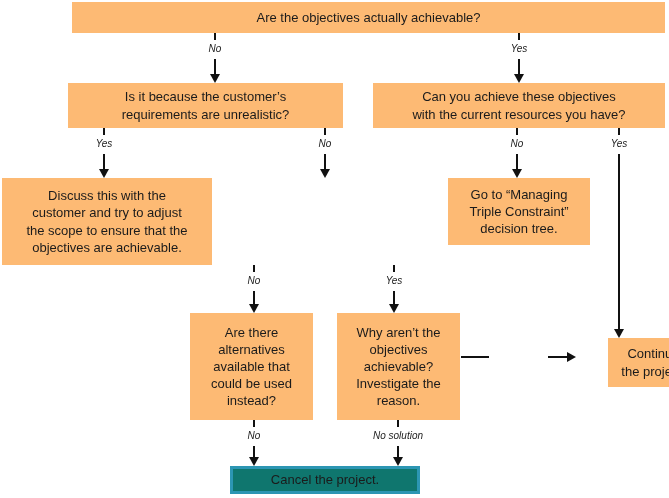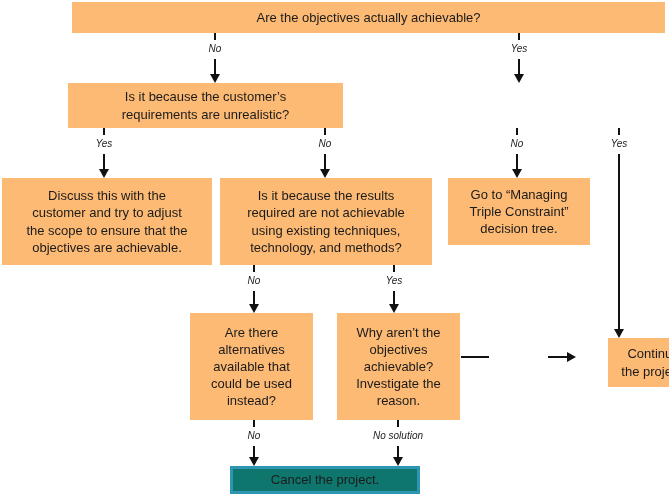--- a/index.html
+++ b/index.html
@@ -24,30 +24,28 @@
 </head>
 <body>
 
 <div class="canvas">
 
   <div class="node" style="left:72px;top:2px;width:593px;height:31px;">Are the objectives actually achievable?</div>
 
   <div class="node" style="left:68px;top:83px;width:275px;height:45px;">Is it because the customer’s
 requirements are unrealistic?</div>
 
+  <div class="node" style="left:373px;top:83px;width:292px;height:45px;">Can you achieve these objectives
+with the current resources you have?</div>
 
   <div class="node" style="left:2px;top:178px;width:210px;height:87px;">Discuss this with the
 customer and try to adjust
 the scope to ensure that the
 objectives are achievable.</div>
 
-  <div class="node" style="left:220px;top:178px;width:212px;height:87px;">Is it because the results
-required are not achievable
-using existing techniques,
-technology, and methods?</div>
 
   <div class="node" style="left:448px;top:178px;width:142px;height:67px;">Go to “Managing
 Triple Constraint”
 decision tree.</div>
 
   <div class="node" style="left:190px;top:313px;width:123px;height:107px;">Are there
 alternatives
 available that
 could be used
 instead?</div>

